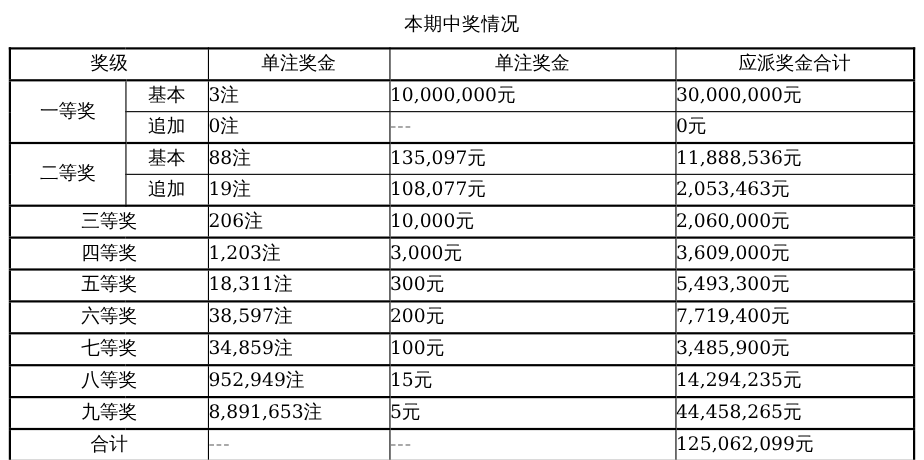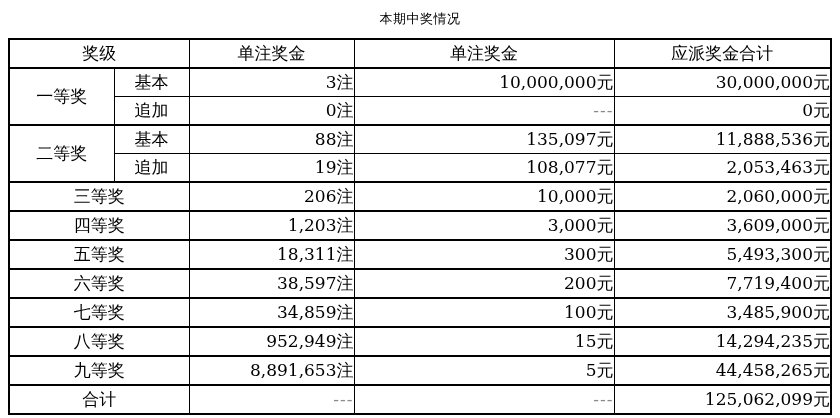--- a/index.html
+++ b/index.html
@@ -9,21 +9,21 @@
   }
   body {
     width: 840px;
     height: 418px;
     font-family: "DejaVu Serif", "Liberation Serif", serif;
     color: #000000;
     overflow: hidden;
   }
   .title {
     text-align: center;
-    font-size: 13px;
+    font-size: 17px;
     font-weight: normal;
     margin: 10px 0 10px 0;
     letter-spacing: 0.5px;
   }
   table.prize-table {
     border-collapse: collapse;
     table-layout: fixed;
     width: 822px;
     margin: 0 auto;
     border: 2px solid #000000;
@@ -39,21 +39,21 @@
     background: #ffffff;
     overflow: hidden;
     white-space: nowrap;
   }
   
   .prize-table tr.grp td,
   .prize-table tr.grp th {
     border-top-width: 2px;
   }
   .ctr { text-align: center; }
-  .num { text-align: right; padding-right: 6px; }
+  .num { text-align: left; padding-right: 6px; }
   .dash { color: #8a8a8a; letter-spacing: 1px; }
 </style>
 </head>
 <body>
 
 <div class="title">本期中奖情况</div>
 
 <table class="prize-table">
   <colgroup>
     <col style="width:105px">

